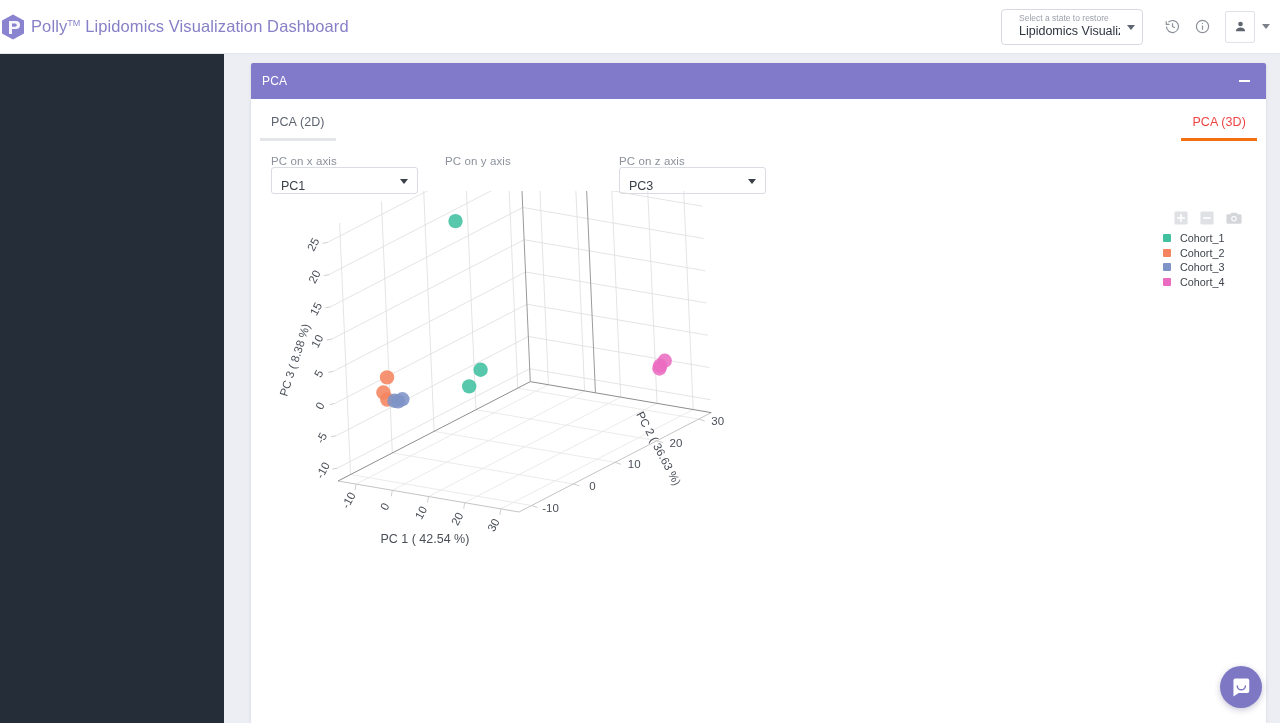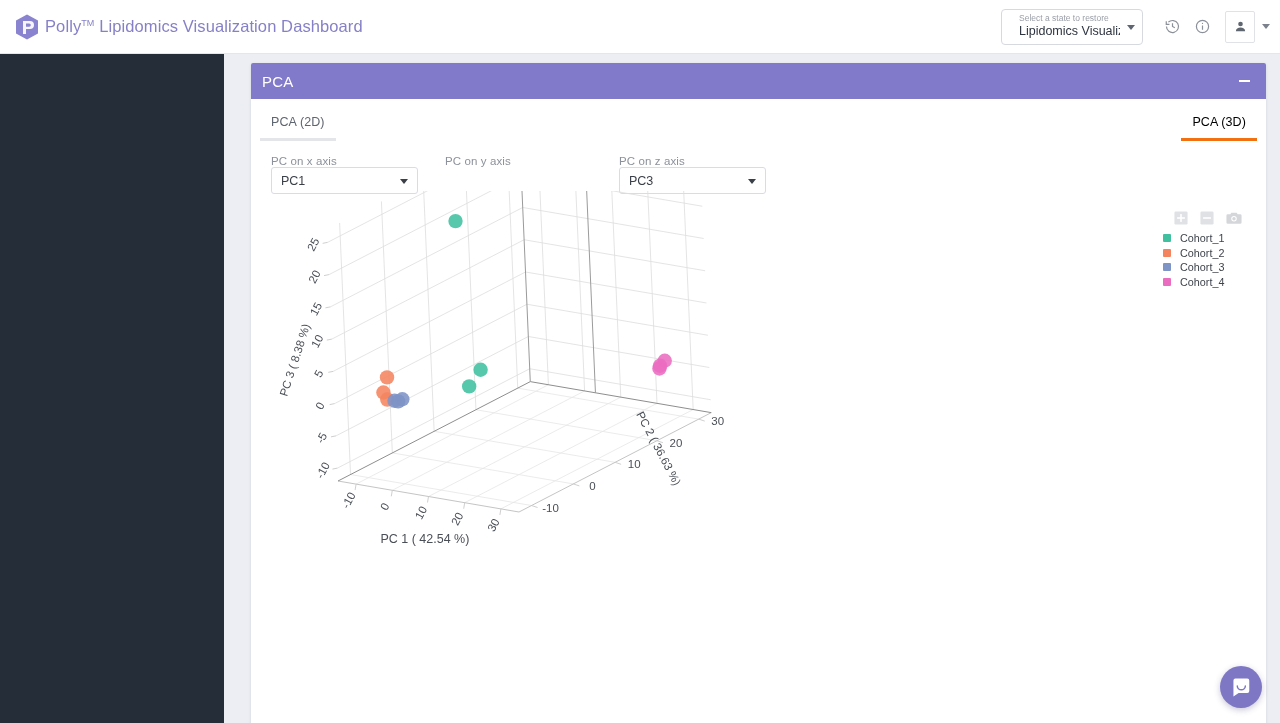--- a/index.html
+++ b/index.html
@@ -9,21 +9,21 @@
     background: #eceef4;
     overflow: hidden;
   }
 
   
   .topbar {
     position: absolute; left: 0; top: 0; width: 1280px; height: 54px;
     background: #ffffff; border-bottom: 1px solid #e4e6ec;
     display: flex; align-items: center;
   }
-  .brand { display: flex; align-items: center; padding-left: 14px; gap: 5px; }
+  .brand { display: flex; align-items: center; gap: 5px; }
   .logo-hex { width: 26px; height: 28px; position: relative; }
   .brand-title {
     font-size: 16.5px; color: #8681c7; letter-spacing: .1px; white-space: nowrap;
   }
   .brand-title .tm { font-size: 9px; vertical-align: super; }
   .brand-title .pollyname { color: #8681c7; }
 
   .topbar-right {
     margin-left: auto; display: flex; align-items: center; gap: 0px; padding-right: 8px;
   }
@@ -66,44 +66,44 @@
 
   .panel {
     position: absolute; left: 27px; top: 9px; width: 1015px; height: 685px;
     background: #ffffff; border-radius: 2px;
     box-shadow: 0 1px 3px rgba(30,35,50,.12);
   }
   .panel-header {
     height: 36px; background: #8179c9; border-radius: 2px 2px 0 0;
     display: flex; align-items: center; padding: 0 14px 0 11px;
   }
-  .panel-title { color: #fff; font-size: 15px; letter-spacing: .2px; }
+  .panel-title { color: #fff; font-size: 12px; letter-spacing: .2px; }
   .panel-minimize {
     margin-left: auto; width: 16px; height: 16px; display: flex;
     align-items: center; justify-content: center; cursor: pointer;
   }
   .panel-minimize i { display: block; width: 11px; height: 2px; background: #ffffff; }
 
   .panel-body { position: relative; height: 649px; padding: 0 9px; }
 
   
   .tabs { display: flex; height: 42px; align-items: flex-end; padding-left: 0px; justify-content: space-between; }
   .tab {
     font-size: 12.5px; color: #5f6570; padding: 0 11px 9px 11px; cursor: pointer;
     border-bottom: 3px solid #e3e5e9; position: relative; letter-spacing: .1px;
   }
-  .tab.active { color: #000000; border-bottom-color: #f2700f; }
+  .tab.active { color: #ef4444; border-bottom-color: #f2700f; }
 
   
   .controls { display: flex; gap: 27px; padding: 14px 0 0 11px; }
   .field { width: 147px; }
   .field-label { font-size: 11.5px; color: #8c919b; margin-bottom: 0; letter-spacing: .1px; }
   .select-box {
     height: 27px; border: 1px solid #d9dce2; border-radius: 3px; background: #fff;
-    position: relative; display: flex; align-items: center; padding-left: 9px;
+    position: relative; display: flex; align-items: flex-end; padding-left: 9px;
     font-size: 12.5px; color: #3a3f48; cursor: pointer;
   }
   .select-box .caret2 {
     position: absolute; right: 9px; top: 50%; margin-top: -2px;
     width: 0; height: 0; border-left: 4px solid transparent; border-right: 4px solid transparent;
     border-top: 5px solid #3a3f48;
   }
 
   
   .plot-area { position: absolute; left: 9px; top: 92px; width: 997px; height: 545px; }

